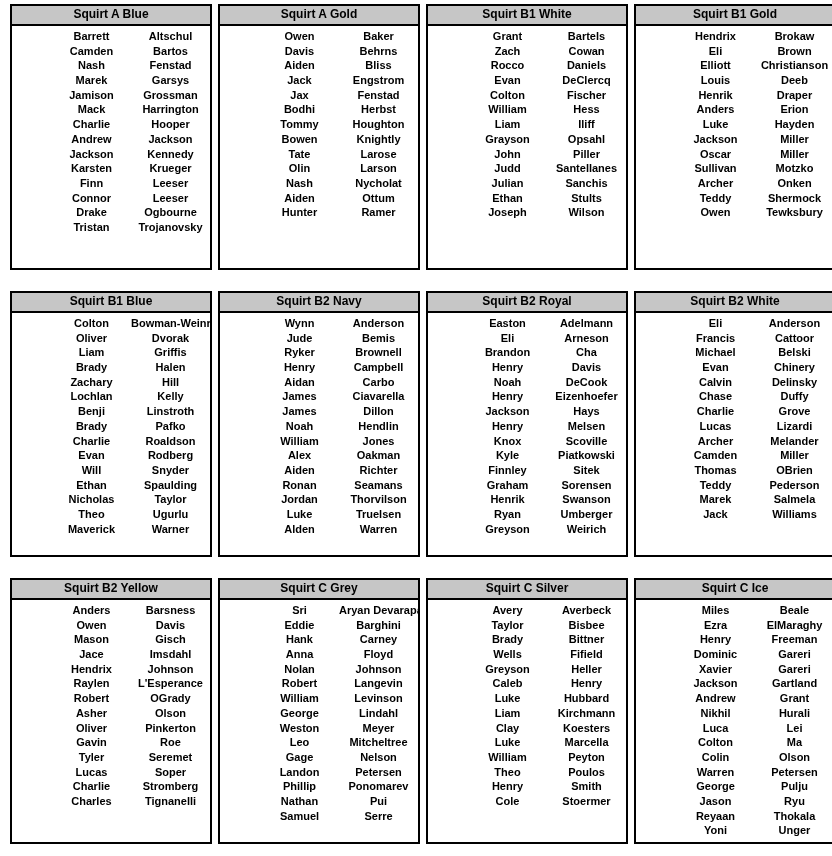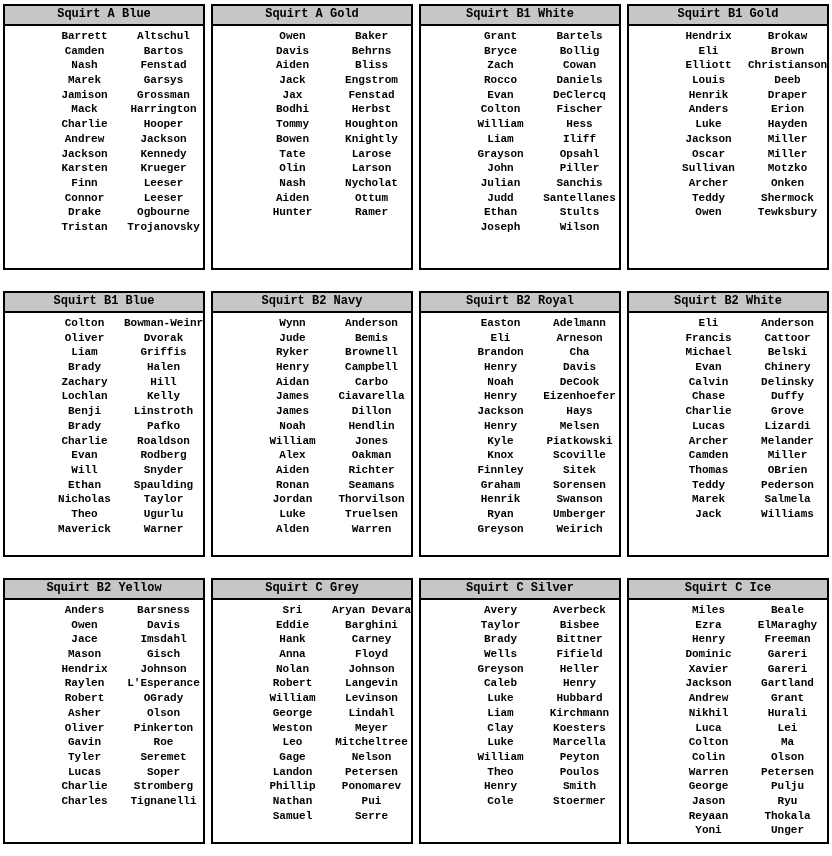--- a/index.html
+++ b/index.html
@@ -13,23 +13,22 @@
     width: 832px;
     height: 856px;
     overflow: hidden;
   }
   .grid {
     display: grid;
     grid-template-columns: repeat(4, 202px);
     grid-auto-rows: 266px;
     column-gap: 6px;
     row-gap: 21px;
-    padding: 4px 3px;
+    padding: 4px 10px;
     box-sizing: border-box;
-    font-family: Liberation Mono, monospace;
   }
   .team-card {
     border: 2px solid #000000;
     background: #ffffff;
     box-sizing: border-box;
     overflow: hidden;
   }
   .team-header {
     background: #c6c6c6;
     border-bottom: 2px solid #000000;
@@ -179,24 +178,20 @@
       </div>
     </div>
     <div class="team-card">
       <div class="team-header">Squirt B1 White</div>
       <div class="team-body">
         <div class="player-row">
           <div class="player-first">Grant</div>
           <div class="player-last">Bartels</div>
         </div>
         <div class="player-row">
-          <div class="player-first">Bryce</div>
-          <div class="player-last">Bollig</div>
-        </div>
-        <div class="player-row">
           <div class="player-first">Zach</div>
           <div class="player-last">Cowan</div>
         </div>
         <div class="player-row">
           <div class="player-first">Rocco</div>
           <div class="player-last">Daniels</div>
         </div>
         <div class="player-row">
           <div class="player-first">Evan</div>
           <div class="player-last">DeClercq</div>
@@ -215,28 +210,28 @@
         </div>
         <div class="player-row">
           <div class="player-first">Grayson</div>
           <div class="player-last">Opsahl</div>
         </div>
         <div class="player-row">
           <div class="player-first">John</div>
           <div class="player-last">Piller</div>
         </div>
         <div class="player-row">
+          <div class="player-first">Judd</div>
+          <div class="player-last">Santellanes</div>
+        </div>
+        <div class="player-row">
           <div class="player-first">Julian</div>
           <div class="player-last">Sanchis</div>
         </div>
         <div class="player-row">
-          <div class="player-first">Judd</div>
-          <div class="player-last">Santellanes</div>
-        </div>
-        <div class="player-row">
           <div class="player-first">Ethan</div>
           <div class="player-last">Stults</div>
         </div>
         <div class="player-row">
           <div class="player-first">Joseph</div>
           <div class="player-last">Wilson</div>
         </div>
       </div>
     </div>
     <div class="team-card">
@@ -455,28 +450,28 @@
         </div>
         <div class="player-row">
           <div class="player-first">Jackson</div>
           <div class="player-last">Hays</div>
         </div>
         <div class="player-row">
           <div class="player-first">Henry</div>
           <div class="player-last">Melsen</div>
         </div>
         <div class="player-row">
+          <div class="player-first">Knox</div>
+          <div class="player-last">Scoville</div>
+        </div>
+        <div class="player-row">
           <div class="player-first">Kyle</div>
           <div class="player-last">Piatkowski</div>
         </div>
         <div class="player-row">
-          <div class="player-first">Knox</div>
-          <div class="player-last">Scoville</div>
-        </div>
-        <div class="player-row">
           <div class="player-first">Finnley</div>
           <div class="player-last">Sitek</div>
         </div>
         <div class="player-row">
           <div class="player-first">Graham</div>
           <div class="player-last">Sorensen</div>
         </div>
         <div class="player-row">
           <div class="player-first">Henrik</div>
           <div class="player-last">Swanson</div>
@@ -557,26 +552,26 @@
       <div class="team-body">
         <div class="player-row">
           <div class="player-first">Anders</div>
           <div class="player-last">Barsness</div>
         </div>
         <div class="player-row">
           <div class="player-first">Owen</div>
           <div class="player-last">Davis</div>
         </div>
         <div class="player-row">
+          <div class="player-first">Mason</div>
+          <div class="player-last">Gisch</div>
+        </div>
+        <div class="player-row">
           <div class="player-first">Jace</div>
           <div class="player-last">Imsdahl</div>
-        </div>
-        <div class="player-row">
-          <div class="player-first">Mason</div>
-          <div class="player-last">Gisch</div>
         </div>
         <div class="player-row">
           <div class="player-first">Hendrix</div>
           <div class="player-last">Johnson</div>
         </div>
         <div class="player-row">
           <div class="player-first">Raylen</div>
           <div class="player-last">L'Esperance</div>
         </div>
         <div class="player-row">

